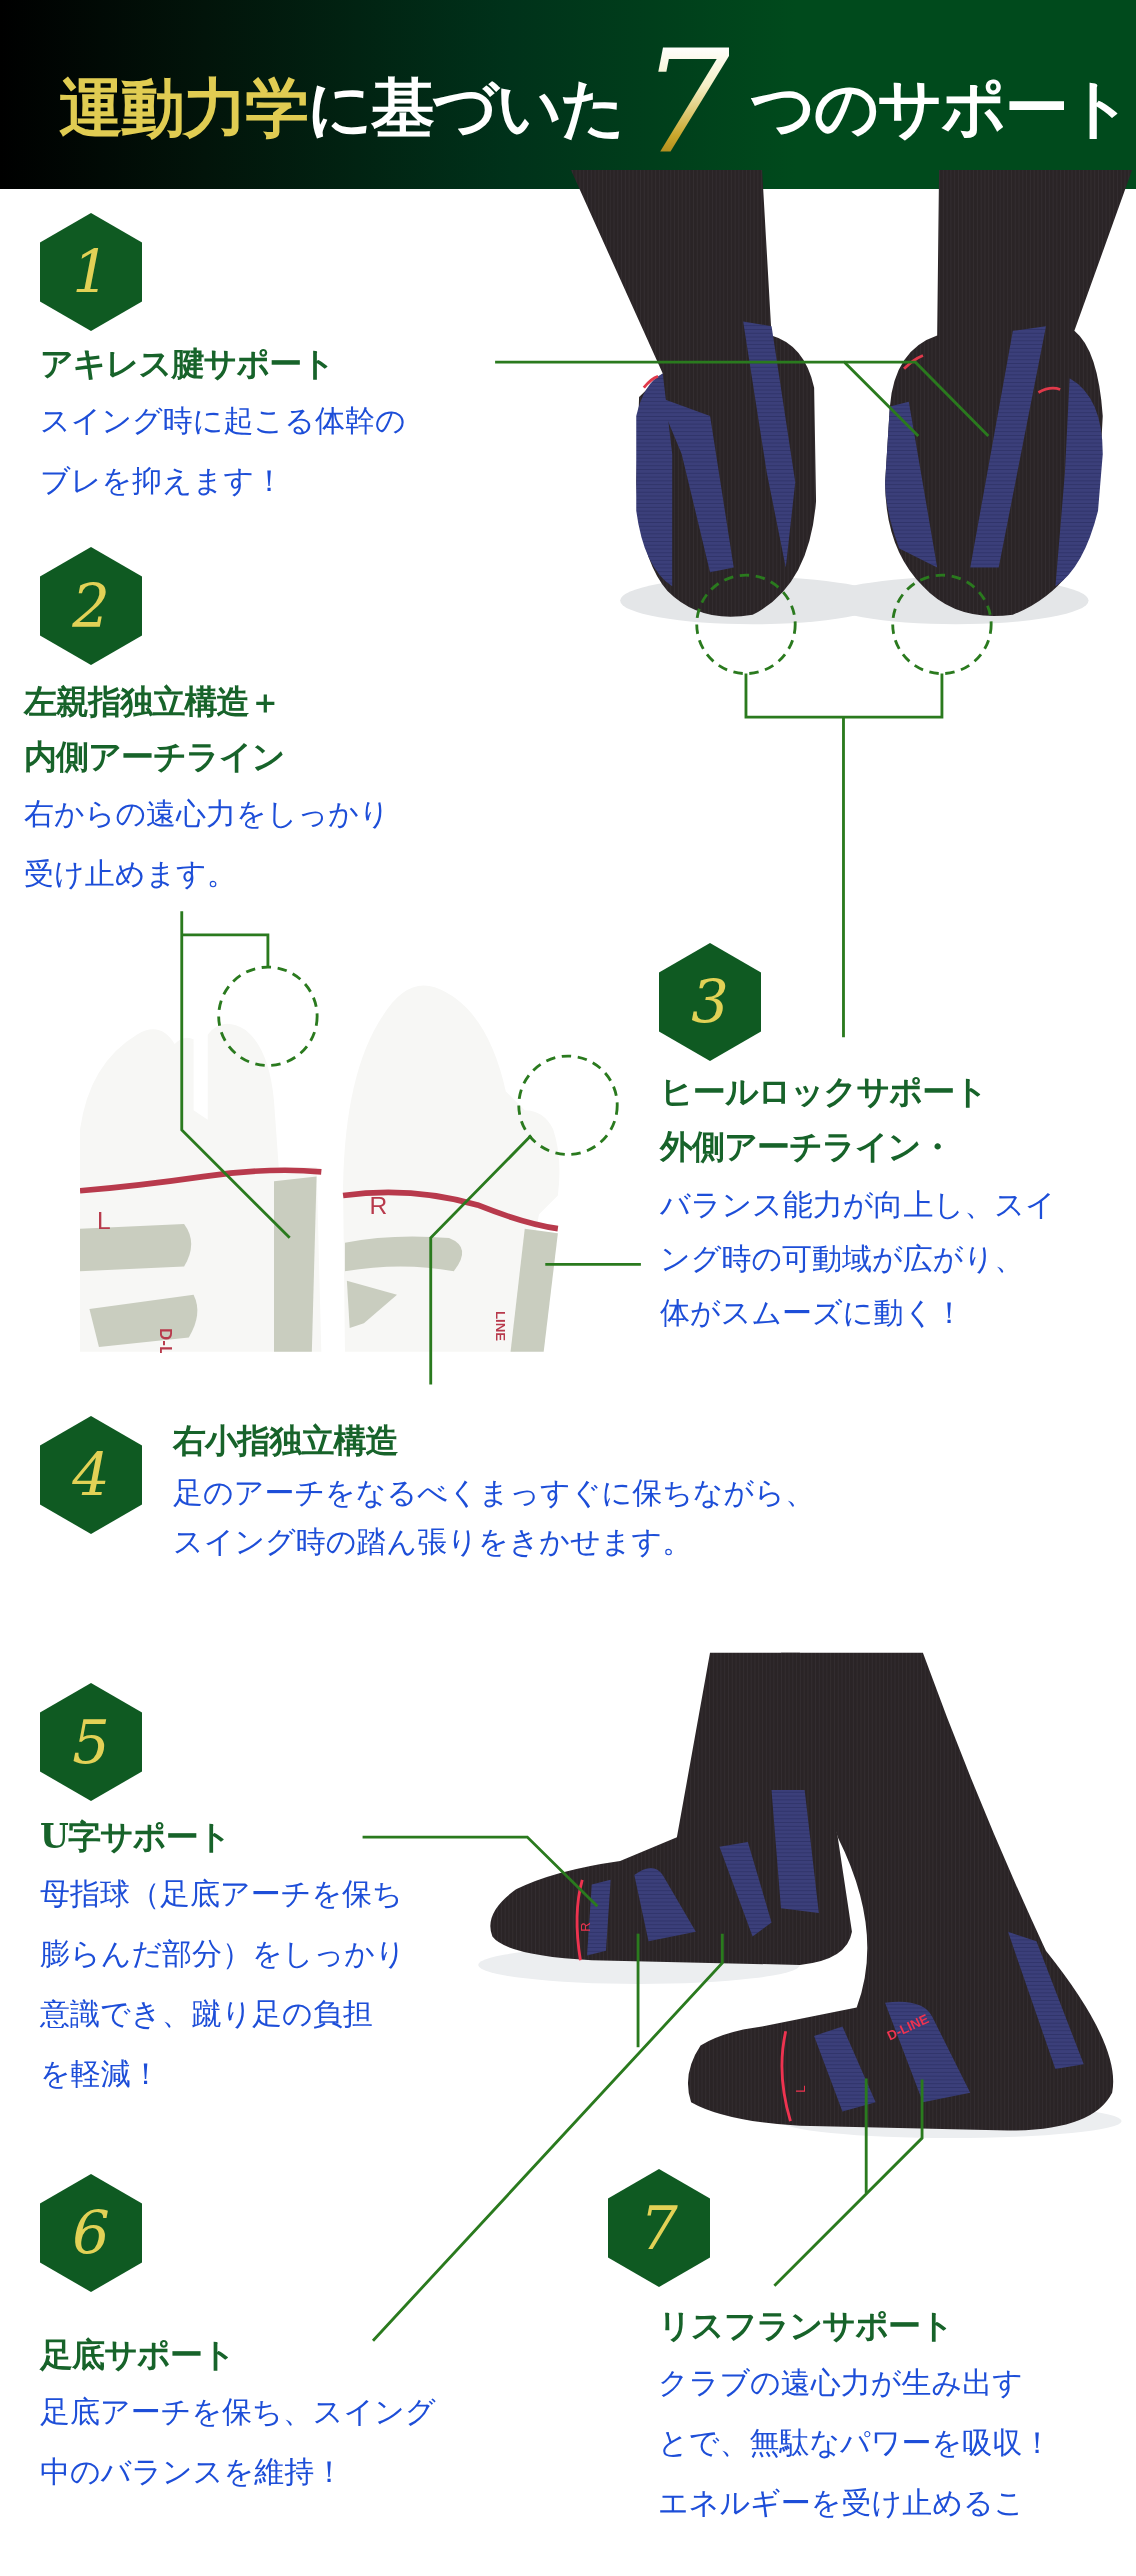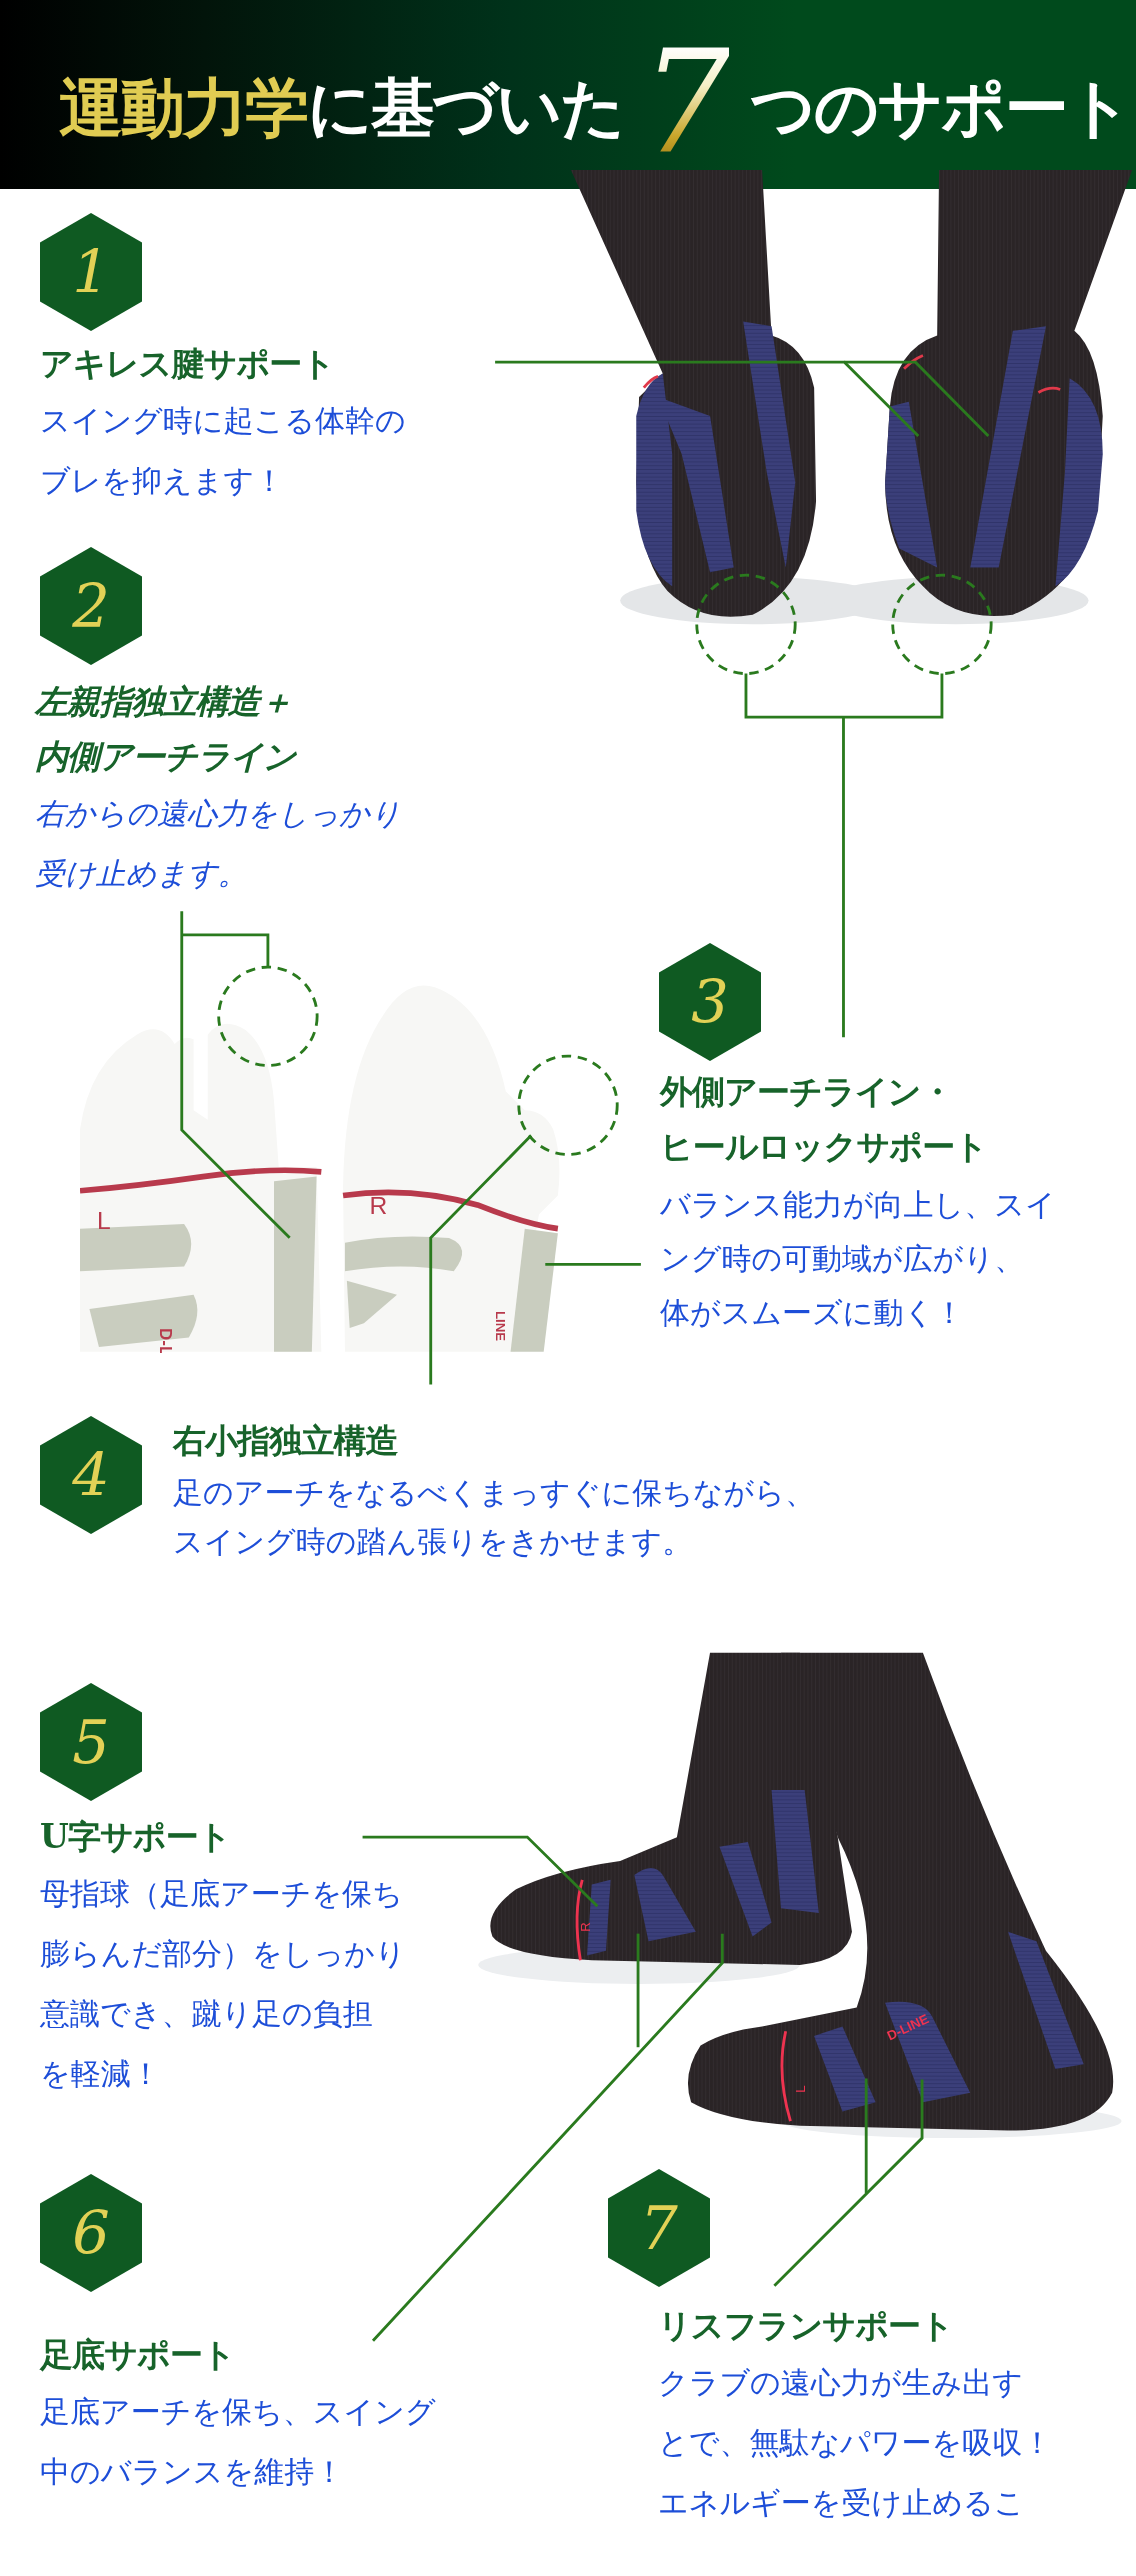--- a/index.html
+++ b/index.html
@@ -160,33 +160,33 @@
 </div>
 <div class="abs" style="left:40px;top:336px;">
   <div class="h">アキレス腱サポート</div>
   <div class="b">スイング時に起こる体幹の</div>
   <div class="b">ブレを抑えます！</div>
 </div>
 
 <div class="abs hex" style="left:40px;top:547px;">
   <span>2</span>
 </div>
-<div class="abs" style="left:35px;top:674px;font-style:italic;">
+<div class="abs" style="left:24px;top:674px;">
   <div class="h">左親指独立構造＋</div>
   <div class="h">内側アーチライン</div>
   <div class="b">右からの遠心力をしっかり</div>
   <div class="b">受け止めます。</div>
 </div>
 
 <div class="abs hex" style="left:659px;top:943px;">
   <span>3</span>
 </div>
 <div class="abs" style="left:660px;top:1064px;">
+  <div class="h">ヒールロックサポート</div>
   <div class="h">外側アーチライン・</div>
-  <div class="h">ヒールロックサポート</div>
   <div style="height:3.8px"></div>
   <div class="b" style="line-height:54px;">バランス能力が向上し、スイ</div>
   <div class="b" style="line-height:54px;">ング時の可動域が広がり、</div>
   <div class="b" style="line-height:54px;">体がスムーズに動く！</div>
 </div>
 
 <div class="abs hex" style="left:40px;top:1416px;">
   <span>4</span>
 </div>
 <div class="abs" style="left:173px;top:1413px;">

